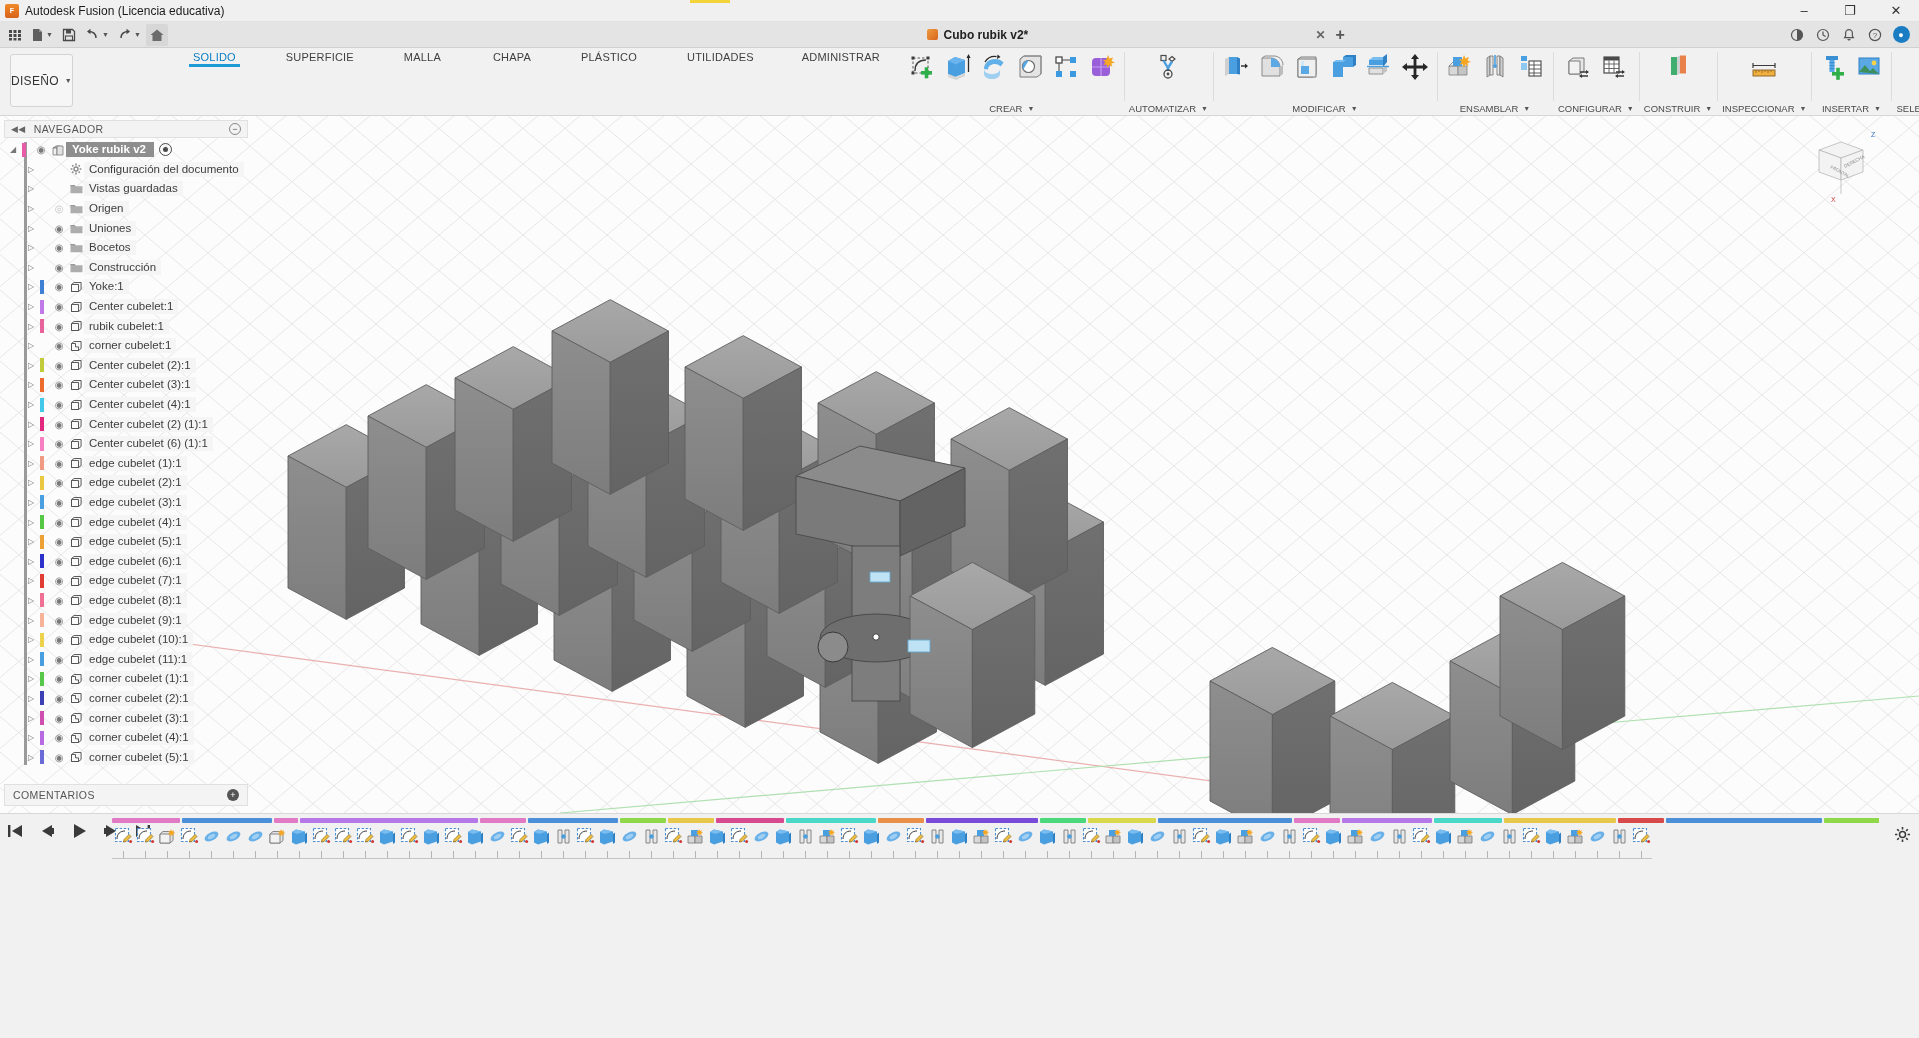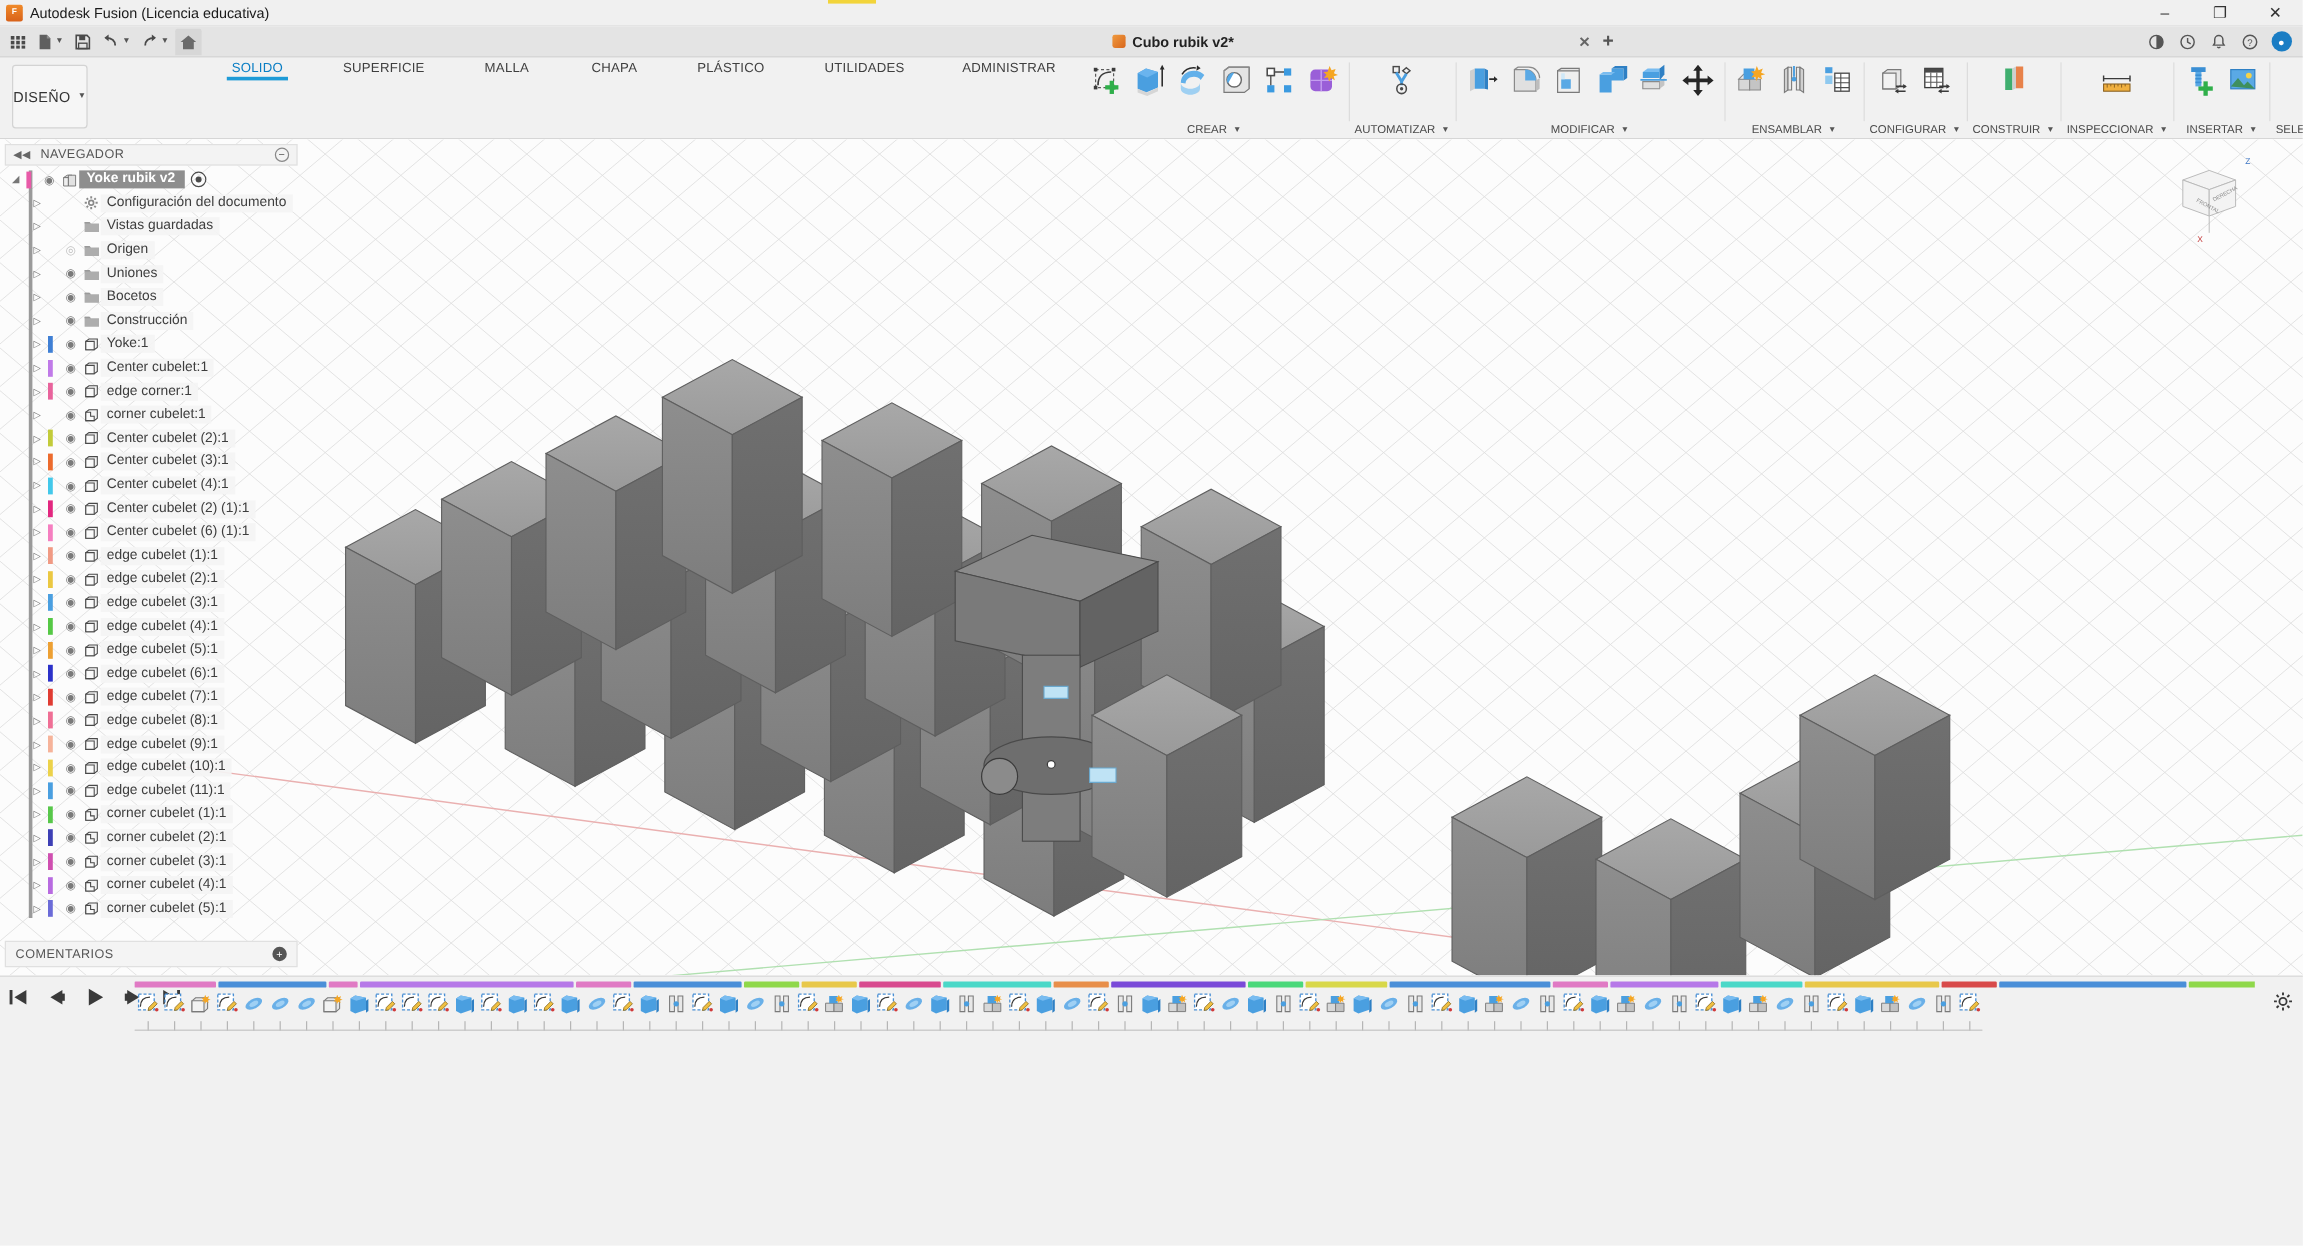--- a/index.html
+++ b/index.html
@@ -1247,21 +1247,21 @@
       <div class="tr indent1">
         <span class="arrow">▷</span>
         <span class="cbar" style="background:#e8639c"></span>
         <span class="eye">◉</span>
         <span class="tico">
           <svg width="13" height="12" viewBox="0 0 13 12">
             <path d="M1.5 3.5l2.6-2h7v7l-2.6 2h-7z" fill="#f4f4f4" stroke="#4a4a4a" stroke-width=".9"></path>
             <path d="M1.5 3.5h7v7h-7z" fill="#fafafa" stroke="#4a4a4a" stroke-width=".9"></path>
           </svg>
         </span>
-        <span class="lbl">edge corner:1</span>
+        <span class="lbl">rubik cubelet:1</span>
       </div>
       <div class="tr indent1">
         <span class="arrow">▷</span>
         <span class="cbar" style="background:#f2a martian"></span>
         <span class="eye">◉</span>
         <span class="tico">
           <svg width="13" height="12" viewBox="0 0 13 12">
             <path d="M1.5 3.5l2.6-2h7v7l-2.6 2h-7z" fill="#f4f4f4" stroke="#4a4a4a" stroke-width=".9"></path>
             <path d="M1.5 3.5h4v3.4h3v3.6h-7z" fill="#fafafa" stroke="#4a4a4a" stroke-width=".9"></path>
           </svg>

